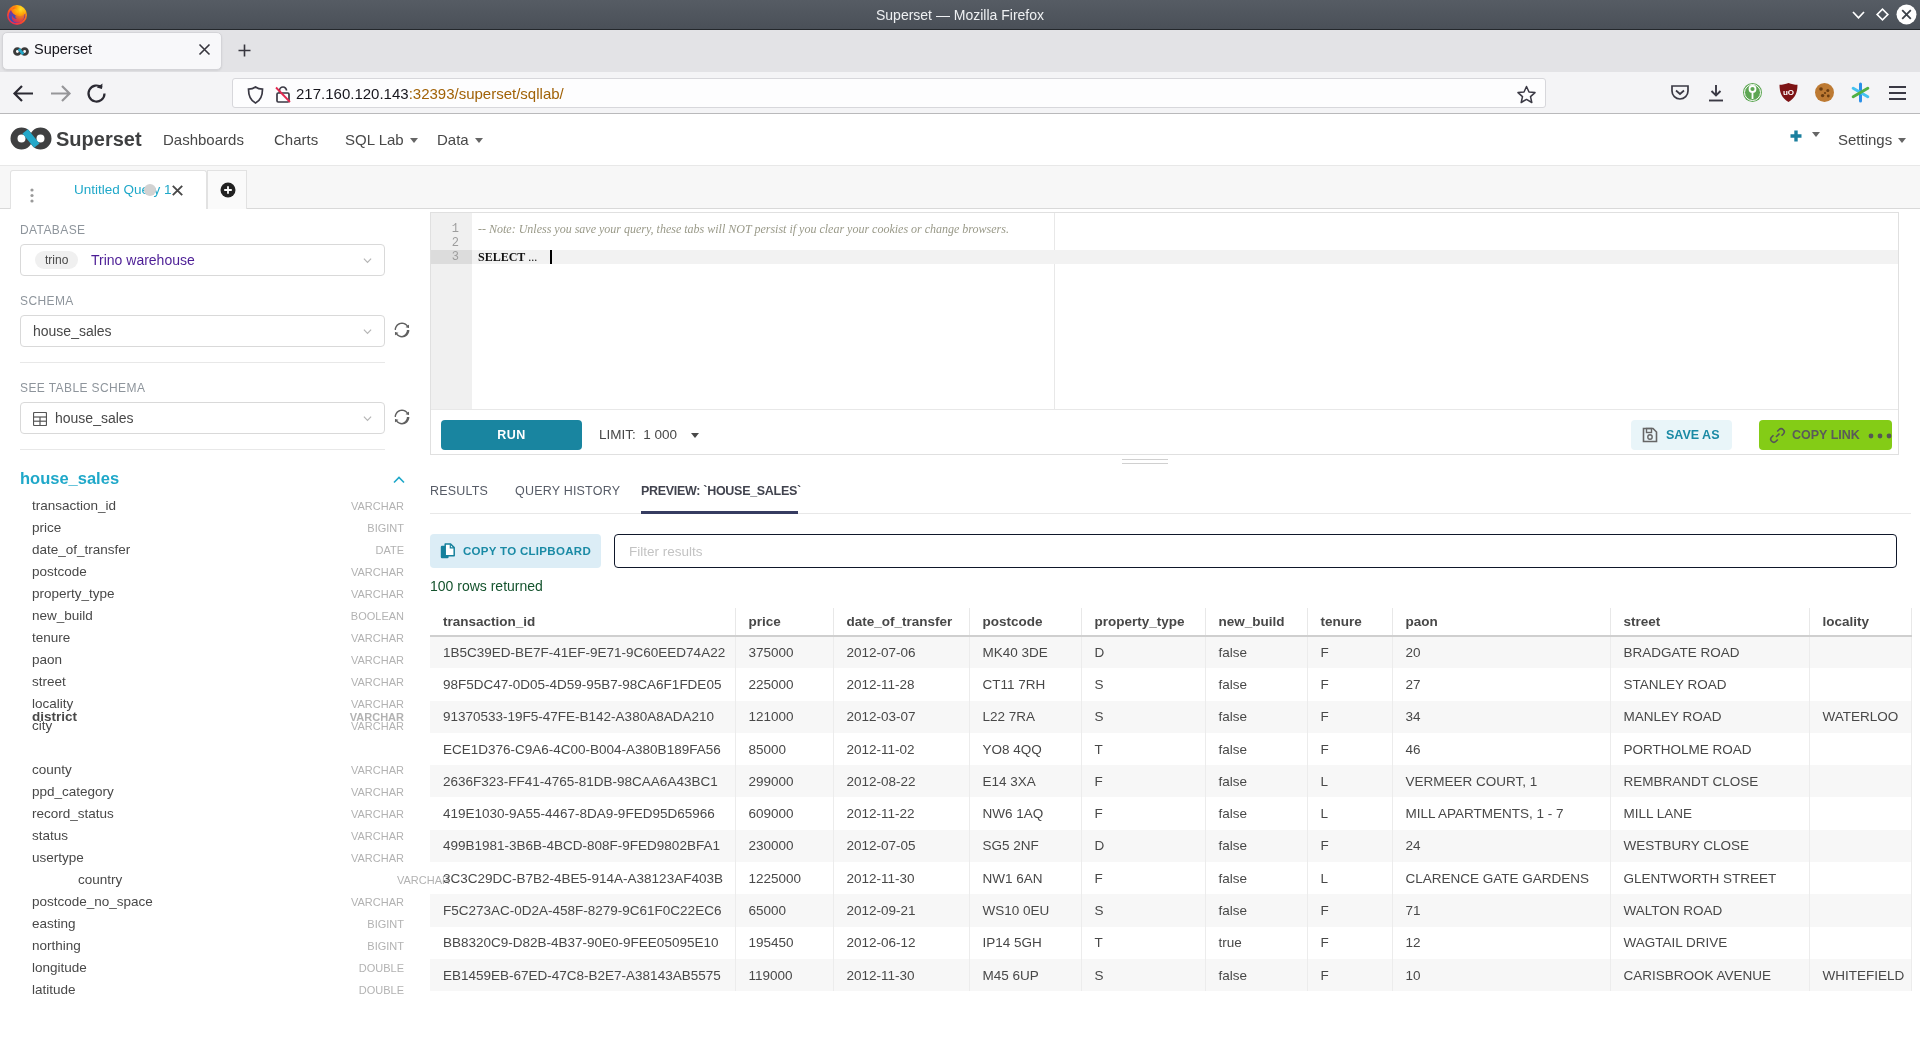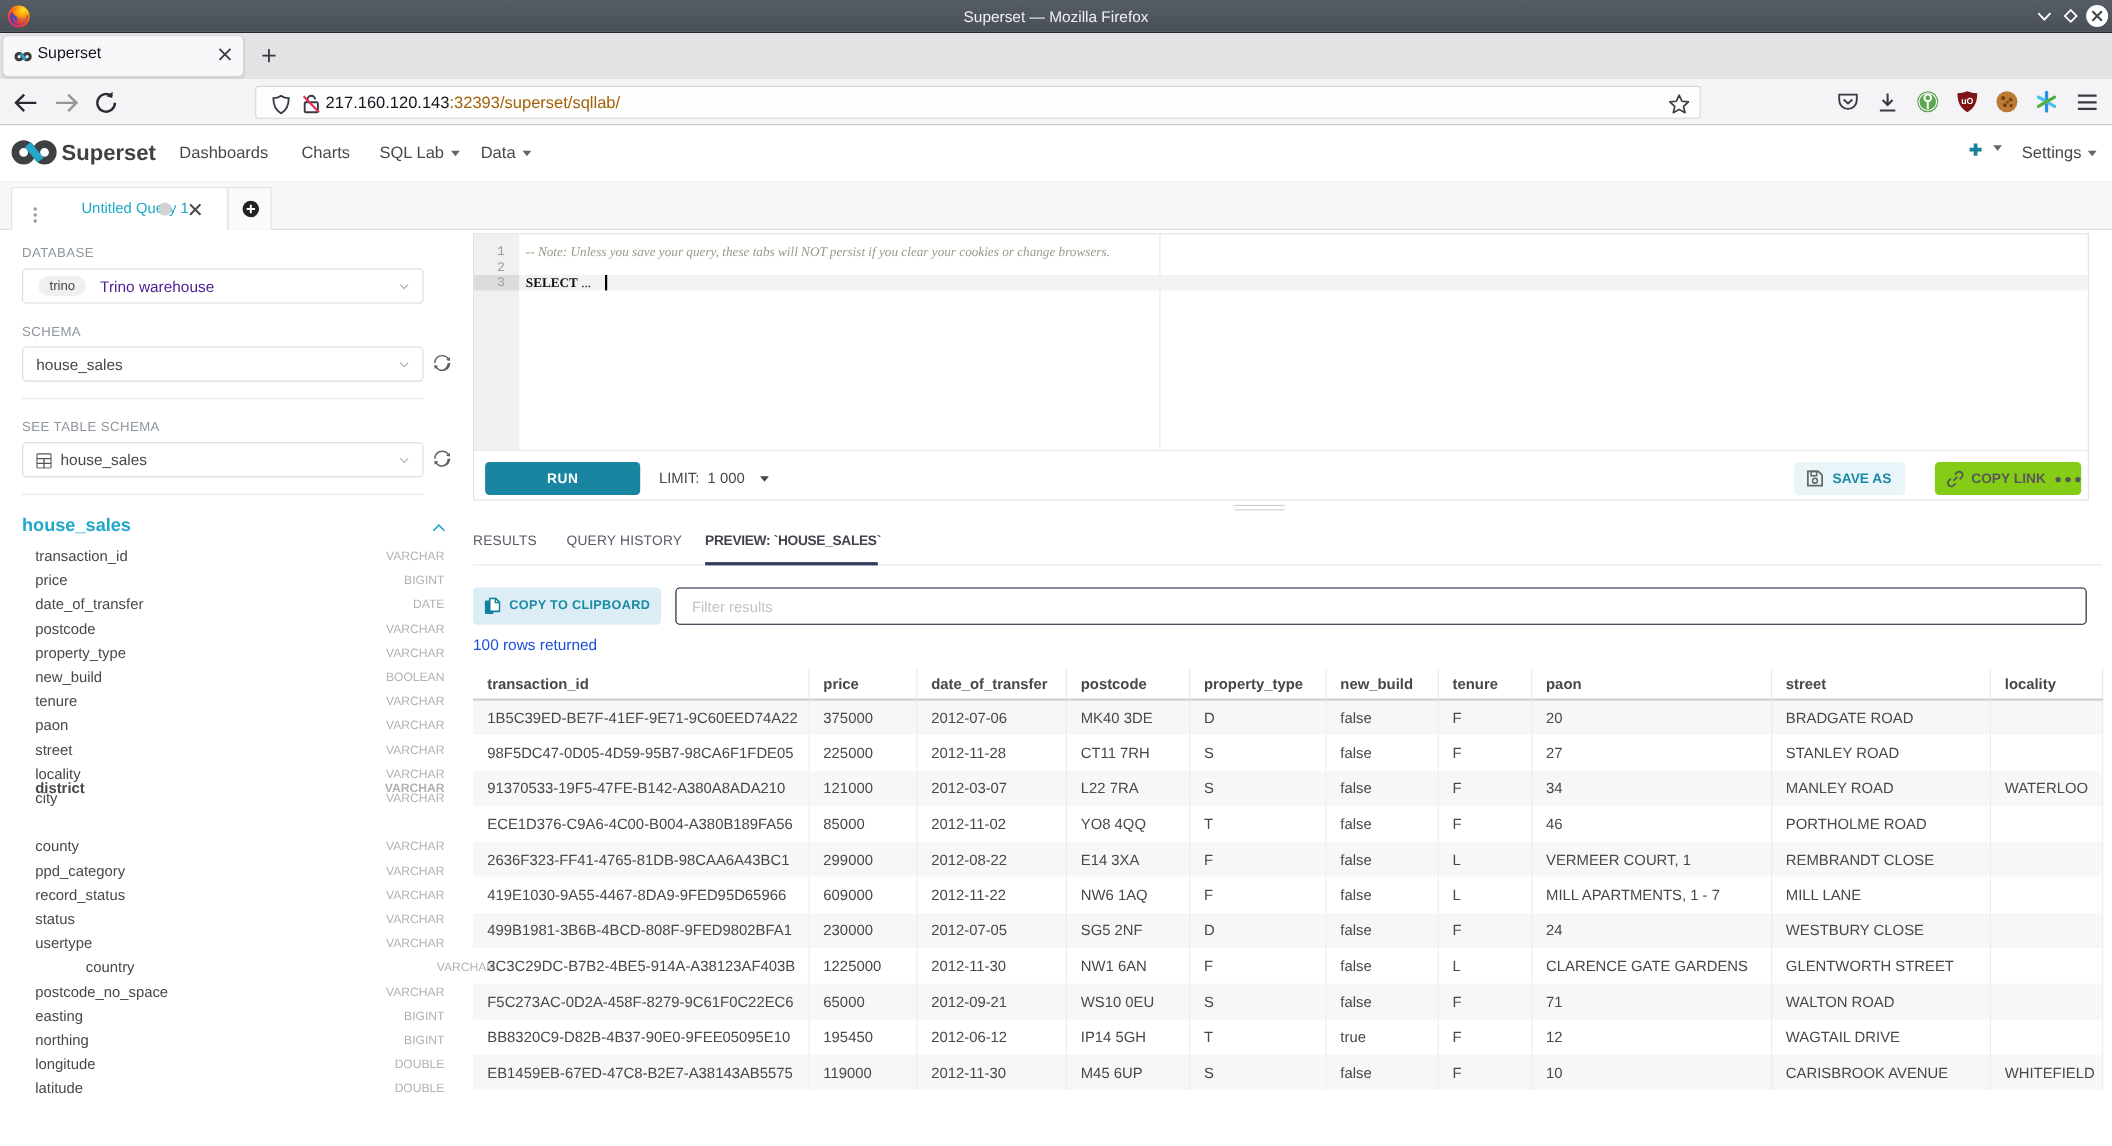--- a/index.html
+++ b/index.html
@@ -44,21 +44,21 @@
   .lnum { position:absolute; right:13px; font-size:12px; color:#9d9d9d; font-family:"Liberation Mono",monospace; }
   .codeline { position:absolute; left:47px; font-family:Liberation Serif, serif; font-size:12px; white-space:pre; }
   #runbtn { position:absolute; left:10px; top:207px; width:141px; height:30px; background:#1985a0; border-radius:4px;
     color:#fff; font-size:12.5px; font-weight:bold; text-align:center; line-height:30px; letter-spacing:.5px; }
 
   
   .stab { position:absolute; top:484px; font-size:12.5px; color:#565b66; letter-spacing:.2px; }
   #inkbar { position:absolute; left:641px; top:511px; width:157px; height:3px; background:#363c61; }
   #copybtn { position:absolute; left:430px; top:534px; width:171px; height:34px; background:#dcedf6; border-radius:4px; }
   #filterinput { position:absolute; left:614px; top:534px; width:1283px; height:34px; border:1px solid #0f172a; border-radius:4px; background:#fff; }
-  #rowsret { position:absolute; left:430px; top:578px; font-size:14px; color:#1d4ed8; }
+  #rowsret { position:absolute; left:430px; top:578px; font-size:14px; color:#14532d; }
 
   
   #rtable { position:absolute; left:430px; top:608px; width:1481px; border-collapse:collapse; table-layout:fixed; font-size:13.5px; color:#484848; }
   #rtable th { height:28px; font-weight:bold; text-align:left; padding:0 0 0 13px; border-right:1px solid #e8e8e8; border-bottom:2px solid #cfcfcf; background:#fff; overflow:hidden; white-space:nowrap; }
   #rtable td { height:32.3px; padding:0 0 0 13px; border-right:1px solid #ececec; overflow:hidden; white-space:nowrap; }
   #rtable tr:nth-child(odd) td { background:#f7f7f7; }
 </style>
 </head>
 <body>
 

